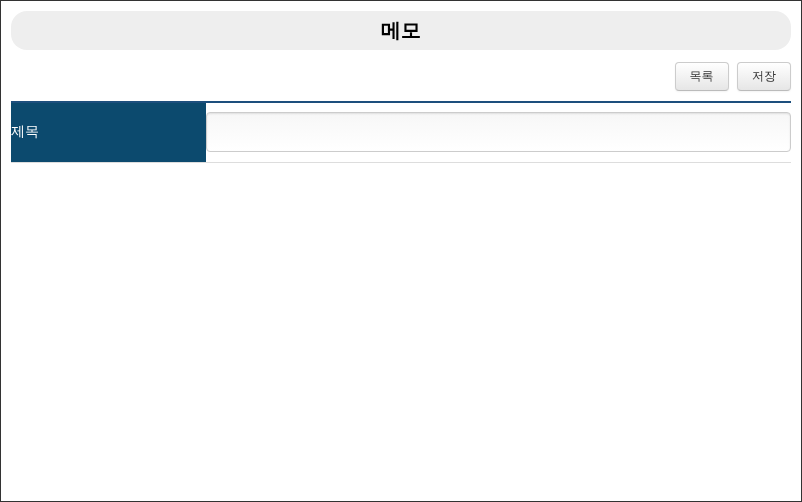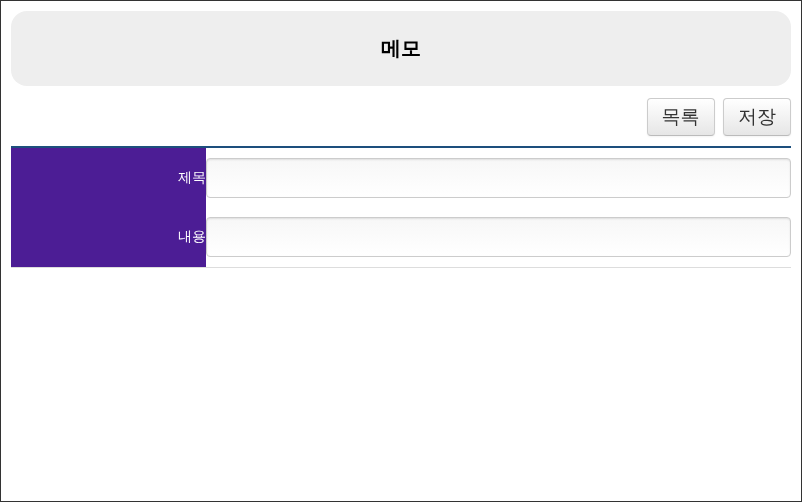--- a/index.html
+++ b/index.html
@@ -11,61 +11,61 @@
       font-family: "Malgun Gothic", "맑은 고딕", Arial, sans-serif;
       background: #fff;
       width: 802px;
       height: 502px;
       border: 1px solid #333;
       padding: 10px;
     }
     .header-bar {
       background: #eeeeee;
       text-align: center;
-      padding: 24px 0;
+      padding: 6px 0;
       margin-bottom: 12px;
       border-radius: 16px;
     }
     .header-bar h1 {
       font-size: 20px;
       font-weight: bold;
       color: #000;
     }
     .action-row {
       text-align: right;
       margin-bottom: 10px;
     }
     .btn {
       display: inline-block;
       background: linear-gradient(#ffffff, #e6e6e6);
       border: 1px solid #ccc;
       border-bottom-color: #bbb;
       border-radius: 4px;
       padding: 5px 14px;
-      font-size: 19px;
+      font-size: 12px;
       color: #333;
       cursor: pointer;
       margin-left: 4px;
       box-shadow: inset 0 1px 0 rgba(255,255,255,0.2), 0 1px 2px rgba(0,0,0,0.05);
     }
     .form-table {
       width: 100%;
       border-collapse: collapse;
       border-top: 2px solid #1d4f7d;
       border-bottom: 1px solid #ddd;
     }
     .form-table td {
       padding: 0;
       vertical-align: middle;
     }
     .label-cell {
-      background: #4c1d95;
+      background: #0c4a6e;
       color: #fff;
       width: 195px;
-      text-align: right;
+      text-align: left;
       font-size: 14px;
       height: 60px;
     }
     .input-cell {
       padding: 8px 6px;
     }
     .text-input {
       width: 100%;
       height: 40px;
       border: 1px solid #ccc;
@@ -89,20 +89,14 @@
 </div>
 
 <table class="form-table">
   <tbody>
       <tr>
     <td class="label-cell">제목</td>
     <td class="input-cell">
       <input type="text" class="text-input" value="" style="">
     </td>
   </tr>
-  <tr>
-    <td class="label-cell">내용</td>
-    <td class="input-cell">
-      <input type="text" class="text-input" value="" style="">
-    </td>
-  </tr>
 </tbody>
   </table>
 
 </body></html>

